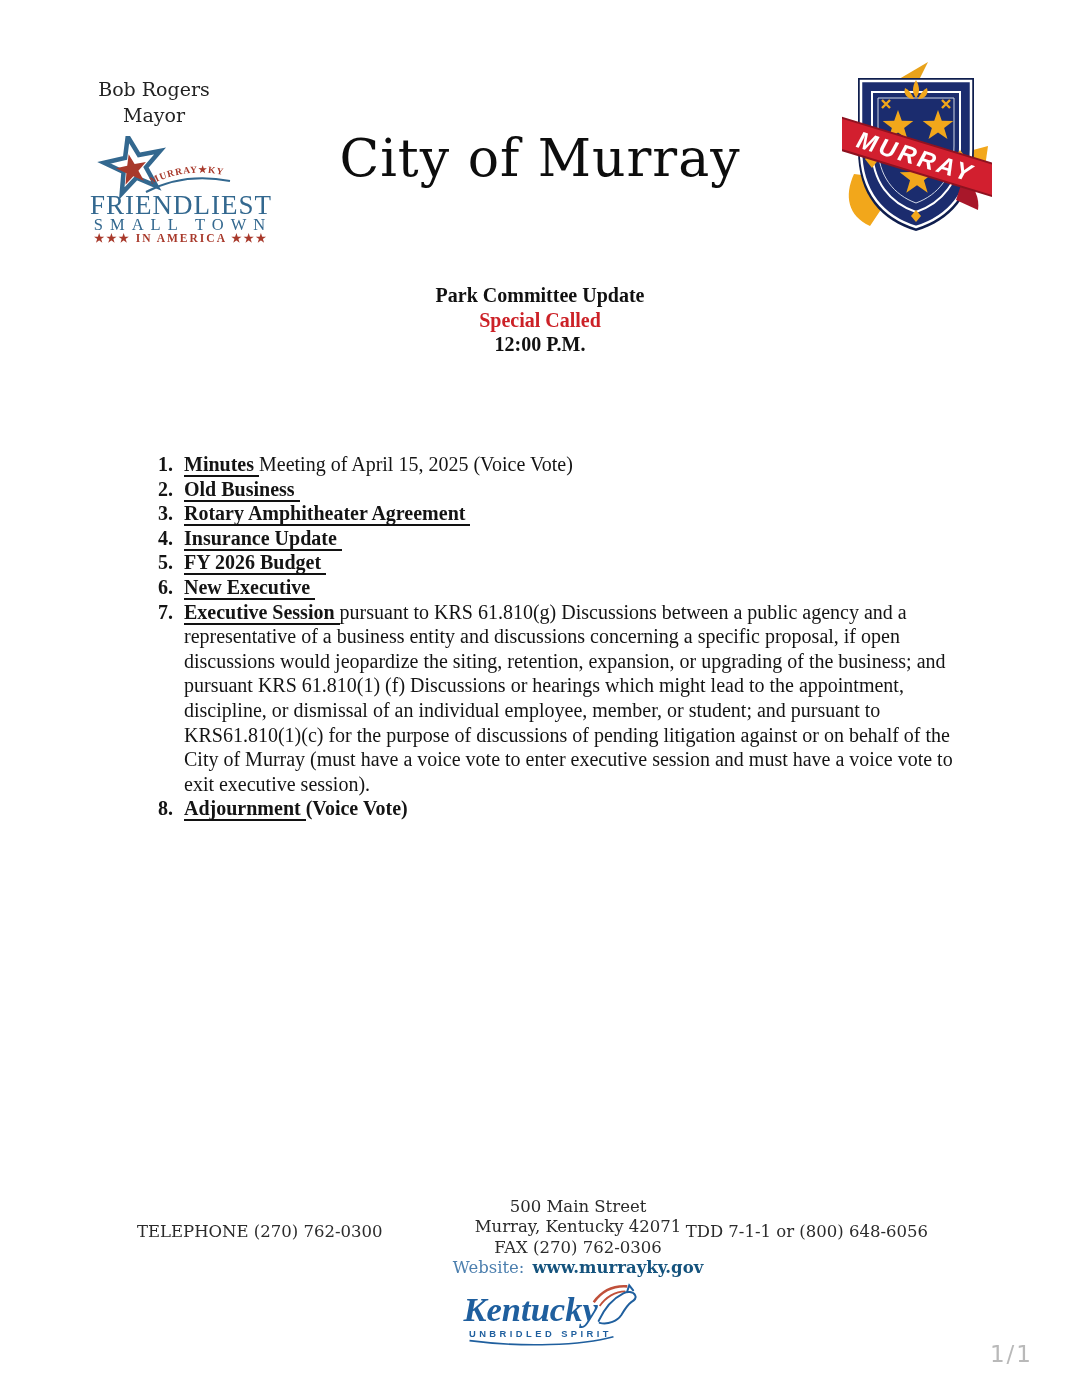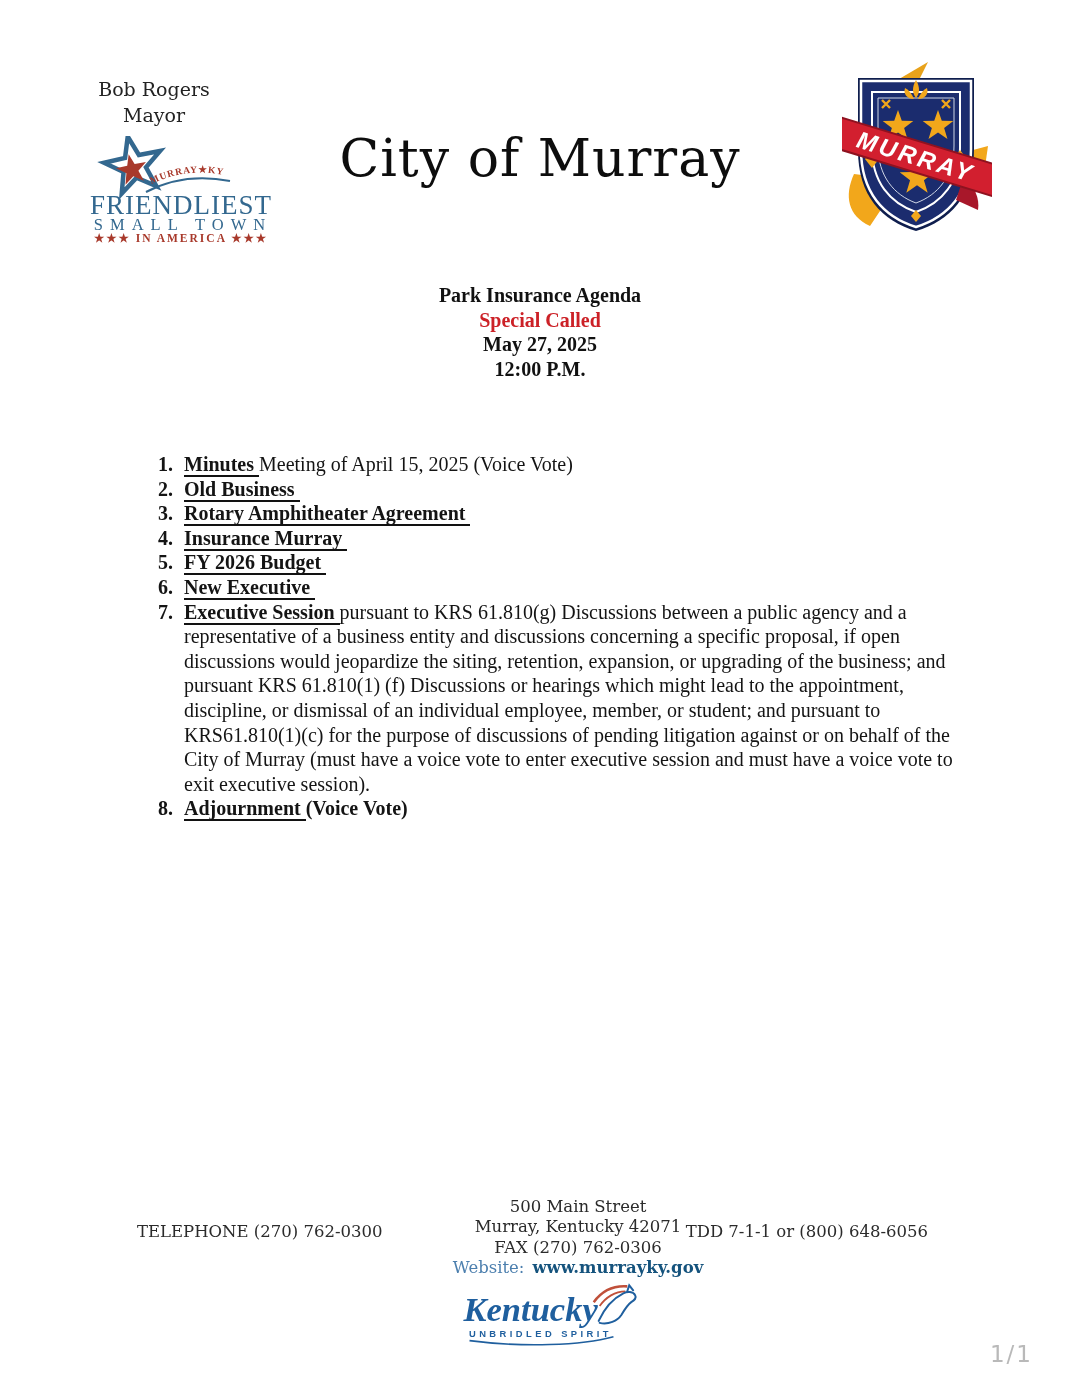--- a/index.html
+++ b/index.html
@@ -112,42 +112,41 @@
     <use href="#crestStar" transform="translate(75,120) scale(1.3)" fill="#f2a71b"></use>
 
     <path d="M122,118 C132,128 138,140 136,152 L114,142 Z" fill="#a8172a"></path>
     <g transform="rotate(17 74 98)">
       <rect x="-18" y="83" width="184" height="31" rx="2" fill="#d21f2f" stroke="#8e1220" stroke-width="2"></rect>
       <text x="74" y="107" text-anchor="middle" font-size="24" font-weight="bold" font-style="italic" letter-spacing="3" fill="#ffffff" font-family="'Liberation Sans',sans-serif">MURRAY</text>
     </g>
   </svg>
 
   <div class="meeting-heading">
-    <div>Park Insurance Agenda</div>
+    <div>Park Committee Update</div>
     <div class="called">Special Called</div>
-    <div>May 27, 2025</div>
     <div>12:00 P.M.</div>
   </div>
 
   <div class="agenda">
     <div class="agenda-item">
       <span class="agenda-num">1.</span>
       <span class="agenda-text"><span class="bu">Minutes</span><span class="detail">Meeting of April 15, 2025 (Voice Vote)</span></span>
     </div>
     <div class="agenda-item">
       <span class="agenda-num">2.</span>
       <span class="agenda-text"><span class="bu">Old Business</span><span class="detail"></span></span>
     </div>
     <div class="agenda-item">
       <span class="agenda-num">3.</span>
       <span class="agenda-text"><span class="bu">Rotary Amphitheater Agreement</span><span class="detail"></span></span>
     </div>
     <div class="agenda-item">
       <span class="agenda-num">4.</span>
-      <span class="agenda-text"><span class="bu">Insurance Murray</span><span class="detail"></span></span>
+      <span class="agenda-text"><span class="bu">Insurance Update</span><span class="detail"></span></span>
     </div>
     <div class="agenda-item">
       <span class="agenda-num">5.</span>
       <span class="agenda-text"><span class="bu">FY 2026 Budget</span><span class="detail"></span></span>
     </div>
     <div class="agenda-item">
       <span class="agenda-num">6.</span>
       <span class="agenda-text"><span class="bu">New Executive</span><span class="detail"></span></span>
     </div>
     <div class="agenda-item">

